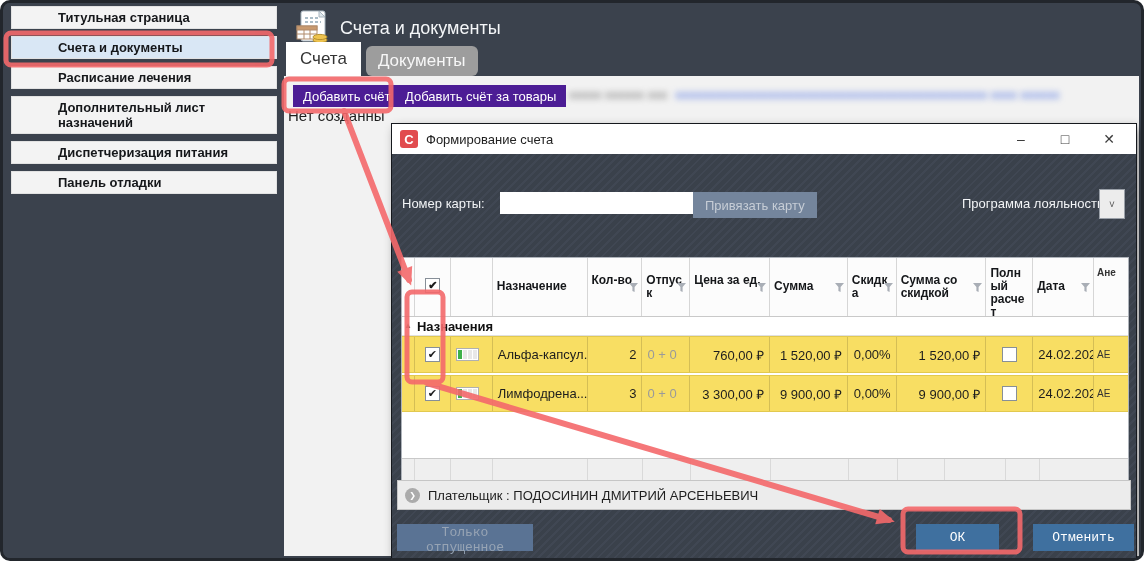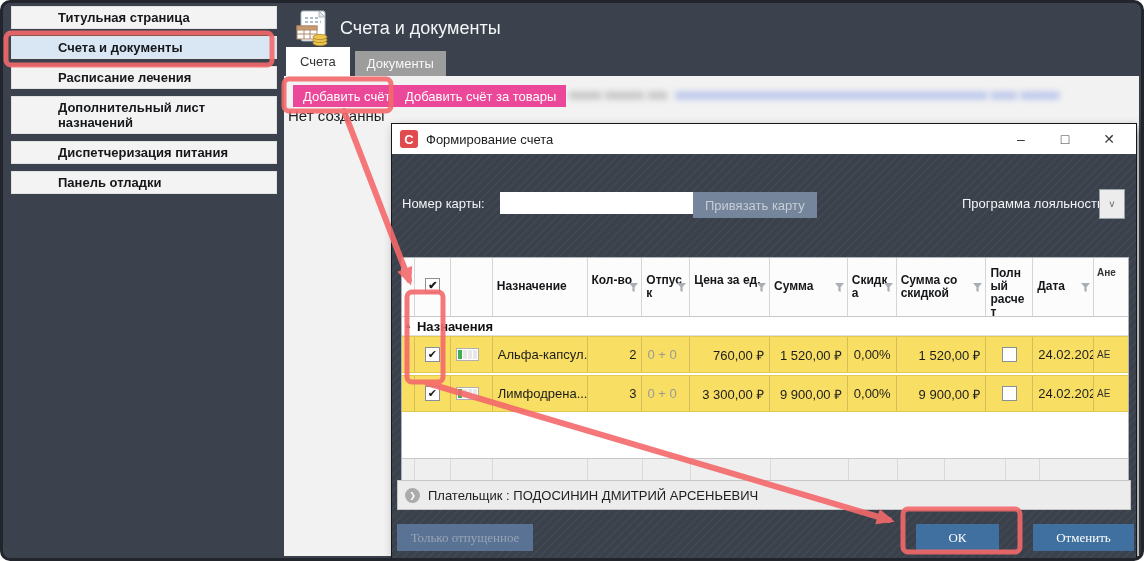--- a/index.html
+++ b/index.html
@@ -8,24 +8,24 @@
   
   .sidebar{position:absolute;left:2px;top:0;width:278px;height:100%;background:#3b424d;padding-top:3px;box-sizing:border-box;}
   .side-item{margin:0 6px 7px 6px;background:#f3f3f3;color:#15171a;font-weight:bold;font-size:13px;
              padding:3px 6px 3px 46px;line-height:15px;min-height:15px;cursor:pointer;border:1px solid #e2e2e2;}
   .side-item.active{background:#d9e7f5;}
   
   .content-bg{position:absolute;left:281px;top:73px;right:2px;bottom:2px;background:#f2f2f2;}
   .app-header{position:absolute;left:289px;top:5px;width:500px;height:40px;display:flex;align-items:center;gap:10px;}
   .app-title{color:#f4f6f8;font-size:18px;}
   .tabs{position:absolute;left:283px;top:45px;height:28px;display:flex;align-items:flex-end;}
-  .tab{font-size:13px;padding:5px 12px;cursor:pointer;}
+  .tab{font-size:17px;padding:5px 12px;cursor:pointer;}
   .tab.active{background:#fff;color:#333;padding:7px 14px;}
-  .tab.inactive{background:#9d9d9d;color:#f7f7f7;margin-left:5px;}
-  .toolbar-btn{position:absolute;top:82px;height:22px;background:#ec4899;color:#fff;border:none;
+  .tab.inactive{background:#9d9d9d;color:#f7f7f7;margin-left:5px;border-radius:6px;}
+  .toolbar-btn{position:absolute;top:82px;height:22px;background:#4c1d95;color:#fff;border:none;
                font-size:13px;font-family:inherit;padding:0 10px;cursor:pointer;}
   .blur-note{position:absolute;top:84px;left:566px;font-size:13px;filter:blur(3px);white-space:nowrap;}
   .blur-gray{color:#6f6f6f;}
   .blur-link{color:#4a6fe0;margin-left:8px;}
   .empty-text{position:absolute;left:285px;top:104px;font-size:15px;color:#1d1d1d;z-index:1;}
   
   .dialog{position:absolute;left:389px;top:121px;width:744px;height:435px;z-index:10;
           box-shadow:0 0 0 1px #15181d,3px 4px 10px rgba(0,0,0,.45);background:#363d47;}
   .titlebar{position:relative;height:30px;background:#fff;display:flex;align-items:center;border-bottom:1px solid #d8d8d8;}
   .dlg-icon{width:18px;height:18px;margin:0 8px 0 8px;background:#e14b4e;border-radius:3px;color:#fff;
@@ -70,21 +70,21 @@
   .hscroll{position:relative;height:15px;background:#f3f3f3;border-top:1px solid #dcdcdc;flex:none;}
   .hs-arrow{position:absolute;top:0;width:13px;height:100%;display:flex;align-items:center;justify-content:center;
             font-size:8px;color:#555;cursor:pointer;}
   .hs-thumb{position:absolute;left:30px;top:2px;width:637px;height:10px;background:#c5cad6;border-radius:5px;cursor:grab;}
   
   .payer{position:absolute;left:5px;top:326px;width:734px;height:30px;background:#ececec;border:1px solid #c6c6c6;
          box-sizing:border-box;display:flex;align-items:center;gap:8px;padding-left:7px;}
   .payer-exp{width:15px;height:15px;border-radius:50%;background:#ababab;color:#fff;font-size:8px;
              display:flex;align-items:center;justify-content:center;cursor:pointer;flex:none;}
   .payer-text{font-size:13px;color:#1e1e1e;}
-  .ft-btn{position:absolute;top:370px;height:27px;border:none;font-size:13px;font-family:Liberation Serif, serif;cursor:pointer;}
+  .ft-btn{position:absolute;top:370px;height:27px;border:none;font-size:13px;font-family:Liberation Mono, monospace;cursor:pointer;}
   .btn-muted{left:5px;width:136px;background:#5a7394;color:#97a4b4;}
   .btn-ok{left:524px;width:83px;background:#3f709f;color:#fff;}
   .btn-cancel{left:641px;width:101px;background:#3f709f;color:#fff;}
   
   .cbx{width:13px;height:13px;background:#fff;border:1px solid #878f98;box-sizing:content-box;display:inline-flex;
        align-items:center;justify-content:center;font-size:11px;color:#1b1b1b;cursor:pointer;flex:none;}
   .cbx.on::after{content:"✔";}
   .lvl{display:inline-flex;gap:1px;border:1px solid #b0b0b0;background:#fff;padding:1px;flex:none;}
   .lvl i{width:4px;height:9px;background:#e8e8e8;display:block;}
   .lvl i.g{background:#3db04a;}

